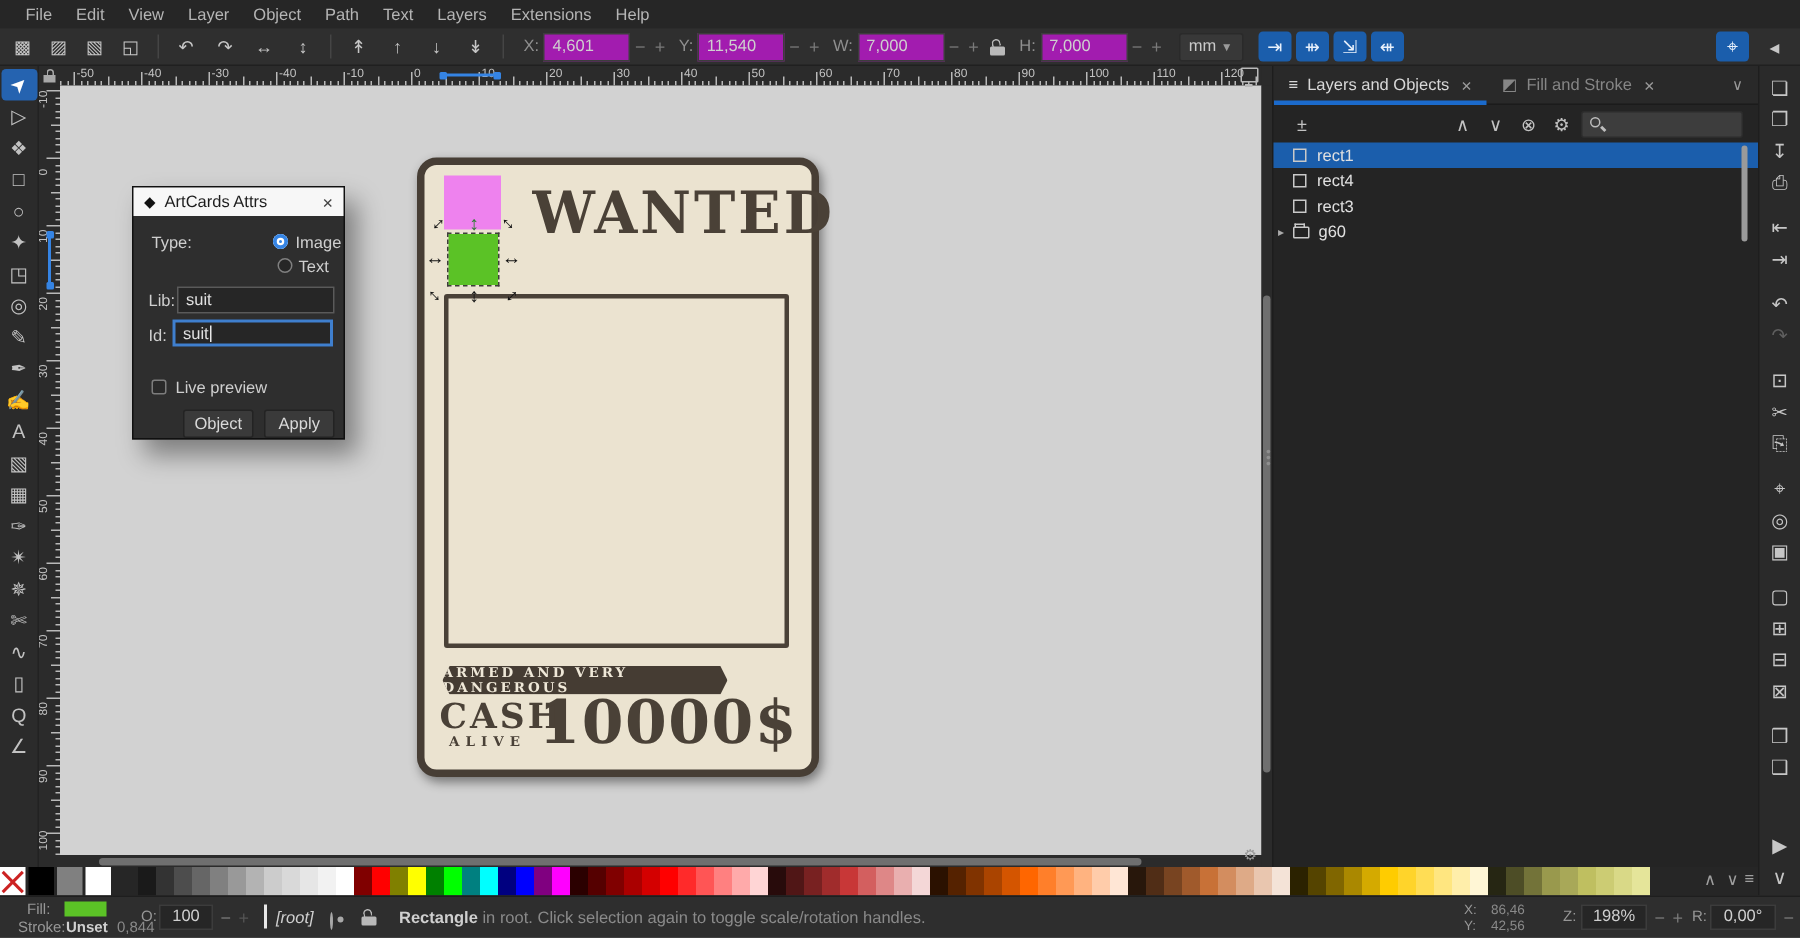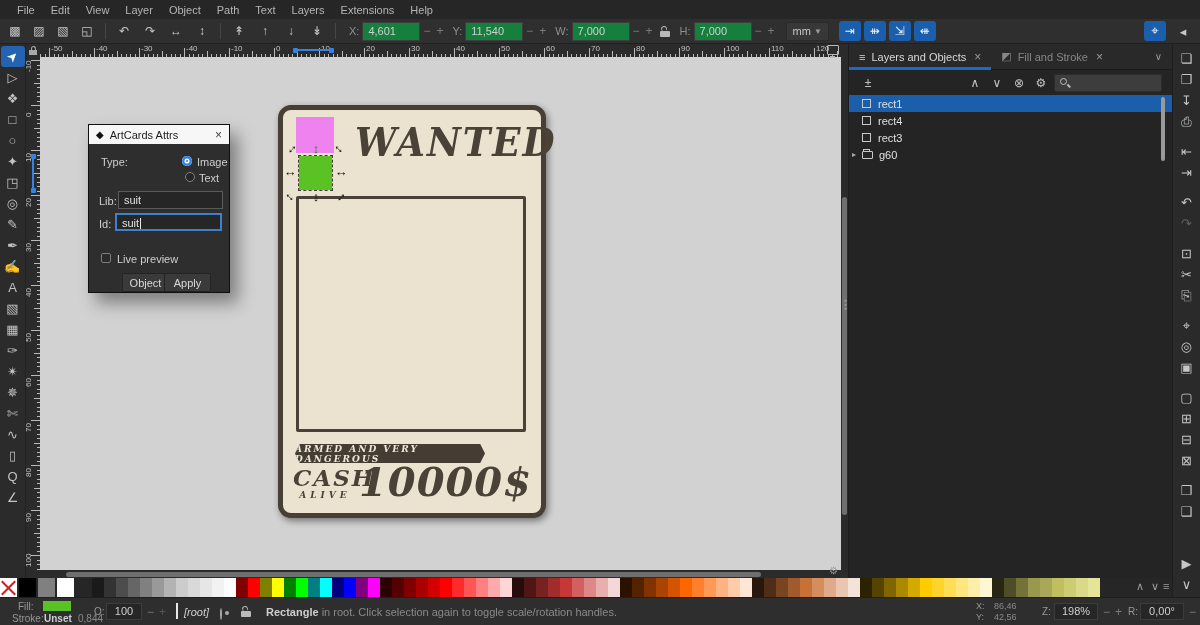--- a/index.html
+++ b/index.html
@@ -16,21 +16,21 @@
   
   #toolbar { left:0; top:19px; width:1200px; height:25px; background:#2f2f2f;
              border-bottom:1px solid #202020; display:flex; align-items:center; padding-left:4px; }
   .icon-btn { width:22px; height:20px; display:flex; align-items:center; justify-content:center;
               color:#c6c6c6; font-size:13px; border-radius:3px; }
   .icon-btn.small { font-size:12px; }
   .toggle-on { background:#1b5eac; color:#e8f0fb; }
   .sep { width:1px; height:16px; background:#454545; margin:0 7px; }
   .tb-field { display:flex; align-items:center; margin-left:6px; }
   .tb-label { font-size:11px; color:#8f8f8f; margin-right:3px; }
-  .tb-input { background:#15803d; border:1px solid #3d3d3d; color:#cfcfcf; height:19px;
+  .tb-input { background:#a21caf; border:1px solid #3d3d3d; color:#cfcfcf; height:19px;
               line-height:17px; font-size:11px; padding:0 5px; width:58px; }
   .spin { color:#7a7a7a; font-size:12px; padding:0 3px; }
   .unit-dd { display:flex; align-items:center; gap:3px; background:#383838; border:1px solid #2a2a2a;
              height:19px; padding:0 6px; font-size:11px; color:#c9c9c9; margin-left:8px; border-radius:2px; }
   .dd-arrow { font-size:8px; color:#9a9a9a; }
   #tb-toggles { display:flex; gap:3px; margin-left:10px; }
   #tb-right { margin-left:auto; display:flex; align-items:center; gap:6px; padding-right:6px; }
   .lock-mini { width:10px; height:11px; position:relative; margin:0 4px; }
   .lock-mini .body { position:absolute; left:0; bottom:0; width:10px; height:6px; background:#b9b9b9; border-radius:1px; }
   .lock-mini .shackle { position:absolute; left:3px; top:0; width:6px; height:5px;
@@ -53,21 +53,21 @@
   .tick-v { position:absolute; right:0; height:1px; background:#b9b9b9; }
   .rlabel-h { position:absolute; top:0; font-size:8px; color:#c2c2c2; }
   .rlabel-v { position:absolute; left:0; font-size:8px; color:#c2c2c2; transform:rotate(-90deg); transform-origin:4px 6px; }
   .rsel { position:absolute; background:#3584e4; }
   .rsel-dot { position:absolute; width:5px; height:5px; background:#3584e4; border-radius:1px; }
 
   #canvas { left:14px; top:13px; width:801px; height:513px; background:#d2d2d2; overflow:hidden; }
 
   
   #page { left:238px; top:48px; width:268px; height:413px; background:#ebe3d0;
-          box-shadow:2px 3px 7px rgba(0,0,0,.45); border:5px solid #473e35; border-radius:13px;font-style:italic; }
+          box-shadow:2px 3px 7px rgba(0,0,0,.45); border:5px solid #473e35; border-radius:13px; }
   #poster-title { left:72px; top:10px; width:185px; text-align:center; font-family:"DejaVu Serif", serif;
                   font-weight:bold; font-size:37px; color:#4a4137; letter-spacing:2px; transform:scaleY(1.05); }
   #poster-plaque { left:72px; top:57px; width:182px; height:22px; border:2px solid #4a4137; border-radius:4px;
                    display:flex; align-items:center; justify-content:center; font-family:"DejaVu Serif", serif;
                    font-weight:bold; font-size:10px; letter-spacing:6px; color:#4a4137; }
   #poster-frame { left:13px; top:86px; width:230px; height:236px; border:3px solid #4a4137; border-radius:2px; }
   #poster-banner { left:12px; top:334px; width:190px; height:19px; background:#453c33; color:#efe8d8;
                    display:flex; align-items:center; justify-content:center; font-family:"DejaVu Serif", serif;
                    font-weight:bold; font-size:9px; letter-spacing:2px;
                    clip-path:polygon(2.5% 0,97.5% 0,100% 50%,97.5% 100%,2.5% 100%,0 50%); }
@@ -722,21 +722,21 @@
     <span class="dlg-label" style="left:10px;top:70px;">Lib:</span>
     <span class="dlg-input" style="left:29px;top:66px;width:105px;"><span>suit</span></span>
 
     <span class="dlg-label" style="left:10px;top:93px;">Id:</span>
     <span class="dlg-input focus" style="left:26px;top:88px;width:107px;"><span>suit</span><span class="caret"></span></span>
 
     <span class="checkbox" style="left:12px;top:128px;"></span>
     <span class="dlg-label" style="left:28px;top:128px;">Live preview</span>
 
     <span class="dlg-btn" style="left:33px;top:148px;">Object</span>
-    <span class="dlg-btn" style="left:75px;top:148px;text-align:right;">Apply</span>
+    <span class="dlg-btn" style="left:87px;top:148px;text-align:right;">Apply</span>
   </div>
 
   <div id="dock" class="abs">
     <div id="dock-tabs">
       <span class="dock-tab active">
         <span class="ticon">≡</span>
         <span>Layers and Objects</span>
         <span class="tclose">×</span>
       </span>
       <span class="dock-tab inactive">

